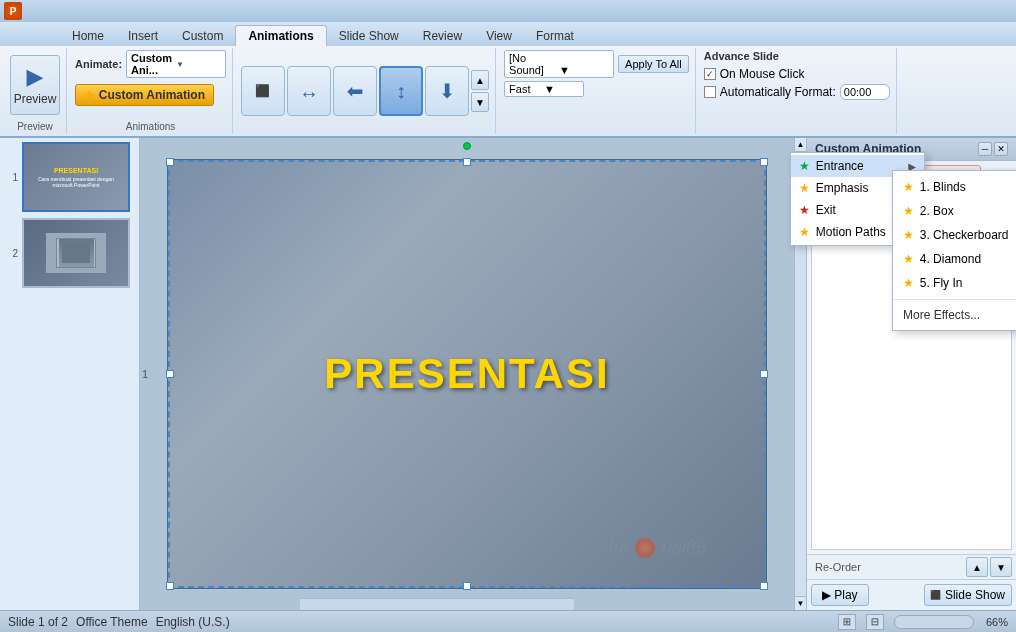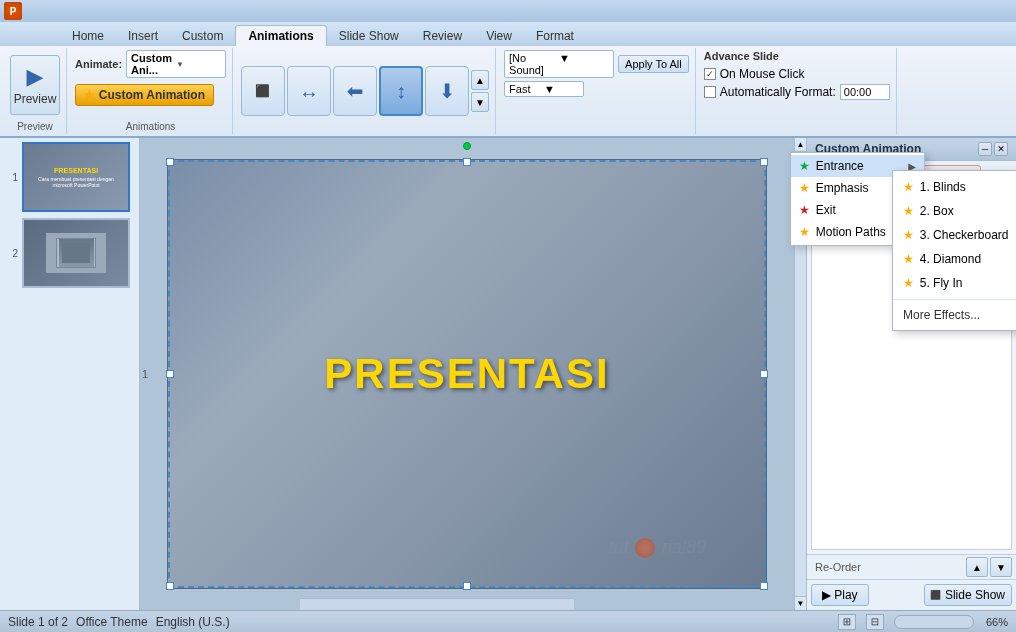--- a/index.html
+++ b/index.html
@@ -28,28 +28,28 @@
     .animate-label { font-size: 11px; color: #333; }
     .animate-dropdown { display: flex; align-items: center; background: white; border: 1px solid #99b8d4; border-radius: 2px; padding: 1px 4px; cursor: pointer; min-width: 100px; }
     .animate-dropdown span { flex: 1; font-size: 11px; }
     .animate-dropdown .arrow { font-size: 8px; color: #555; }
     .custom-anim-btn { background: linear-gradient(to bottom, #ffd050, #e8a000); border: 1px solid #c88000; border-radius: 3px; padding: 3px 8px; cursor: pointer; display: flex; align-items: center; gap: 4px; font-size: 11px; font-weight: bold; color: #333; }
     .trans-btn { width: 44px; height: 50px; background: linear-gradient(to bottom, #e8f0f8, #cce0f4); border: 1px solid #99b8d4; border-radius: 4px; cursor: pointer; display: flex; flex-direction: column; align-items: center; justify-content: center; color: #3366aa; font-size: 18px; }
     .trans-btn.active { background: linear-gradient(to bottom, #b0ccee, #7aaadd); border: 2px solid #4488cc; }
     .trans-nav { display: flex; flex-direction: column; gap: 2px; }
     .trans-nav-btn { width: 18px; height: 20px; background: linear-gradient(to bottom, #e8f0f8, #d0e0f0); border: 1px solid #99b8d4; border-radius: 2px; cursor: pointer; display: flex; align-items: center; justify-content: center; font-size: 10px; }
     .sound-row { display: flex; align-items: center; gap: 4px; }
-    .sound-dropdown { background: white; border: 1px solid #99b8d4; border-radius: 2px; padding: 1px 4px; display: flex; align-items: flex-start; min-width: 110px; cursor: pointer; }
+    .sound-dropdown { background: white; border: 1px solid #99b8d4; border-radius: 2px; padding: 1px 4px; display: flex; align-items: flex-end; min-width: 110px; cursor: pointer; }
     .sound-dropdown span { flex: 1; font-size: 11px; }
     .apply-btn { background: linear-gradient(to bottom, #e8f0f8, #cce0f4); border: 1px solid #99b8d4; border-radius: 2px; padding: 2px 6px; cursor: pointer; font-size: 11px; }
     .advance-title { font-size: 11px; font-weight: bold; color: #333; margin-bottom: 2px; }
     .advance-row { display: flex; align-items: center; gap: 4px; }
     .checkbox { width: 12px; height: 12px; border: 1px solid #888; background: white; display: flex; align-items: center; justify-content: center; font-size: 9px; }
     .checkbox.checked::after { content: '✓'; font-size: 9px; color: #333; }
-    .advance-input { width: 50px; background: white; border: 1px solid #99b8d4; border-radius: 0; padding: 1px 3px; font-size: 11px; }
+    .advance-input { width: 50px; background: white; border: 1px solid #99b8d4; border-radius: 6px; padding: 1px 3px; font-size: 11px; }
 
     
     .main-area { display: flex; height: calc(632px - 22px - 24px - 92px - 22px); }
 
     
     .slide-panel { width: 140px; background: #e0ecf8; border-right: 1px solid #aabbd0; overflow-y: auto; padding: 4px; }
     .slide-thumb { margin-bottom: 6px; cursor: pointer; position: relative; }
     .slide-thumb-num { position: absolute; left: 0; top: 50%; transform: translateY(-50%); font-size: 10px; color: #555; width: 14px; text-align: right; }
     .slide-thumb-img { margin-left: 18px; border: 2px solid #aabbd0; background: #7a8aa0; width: 108px; height: 70px; display: flex; align-items: center; justify-content: center; overflow: hidden; }
     .slide-thumb-img.selected { border-color: #3377cc; }

